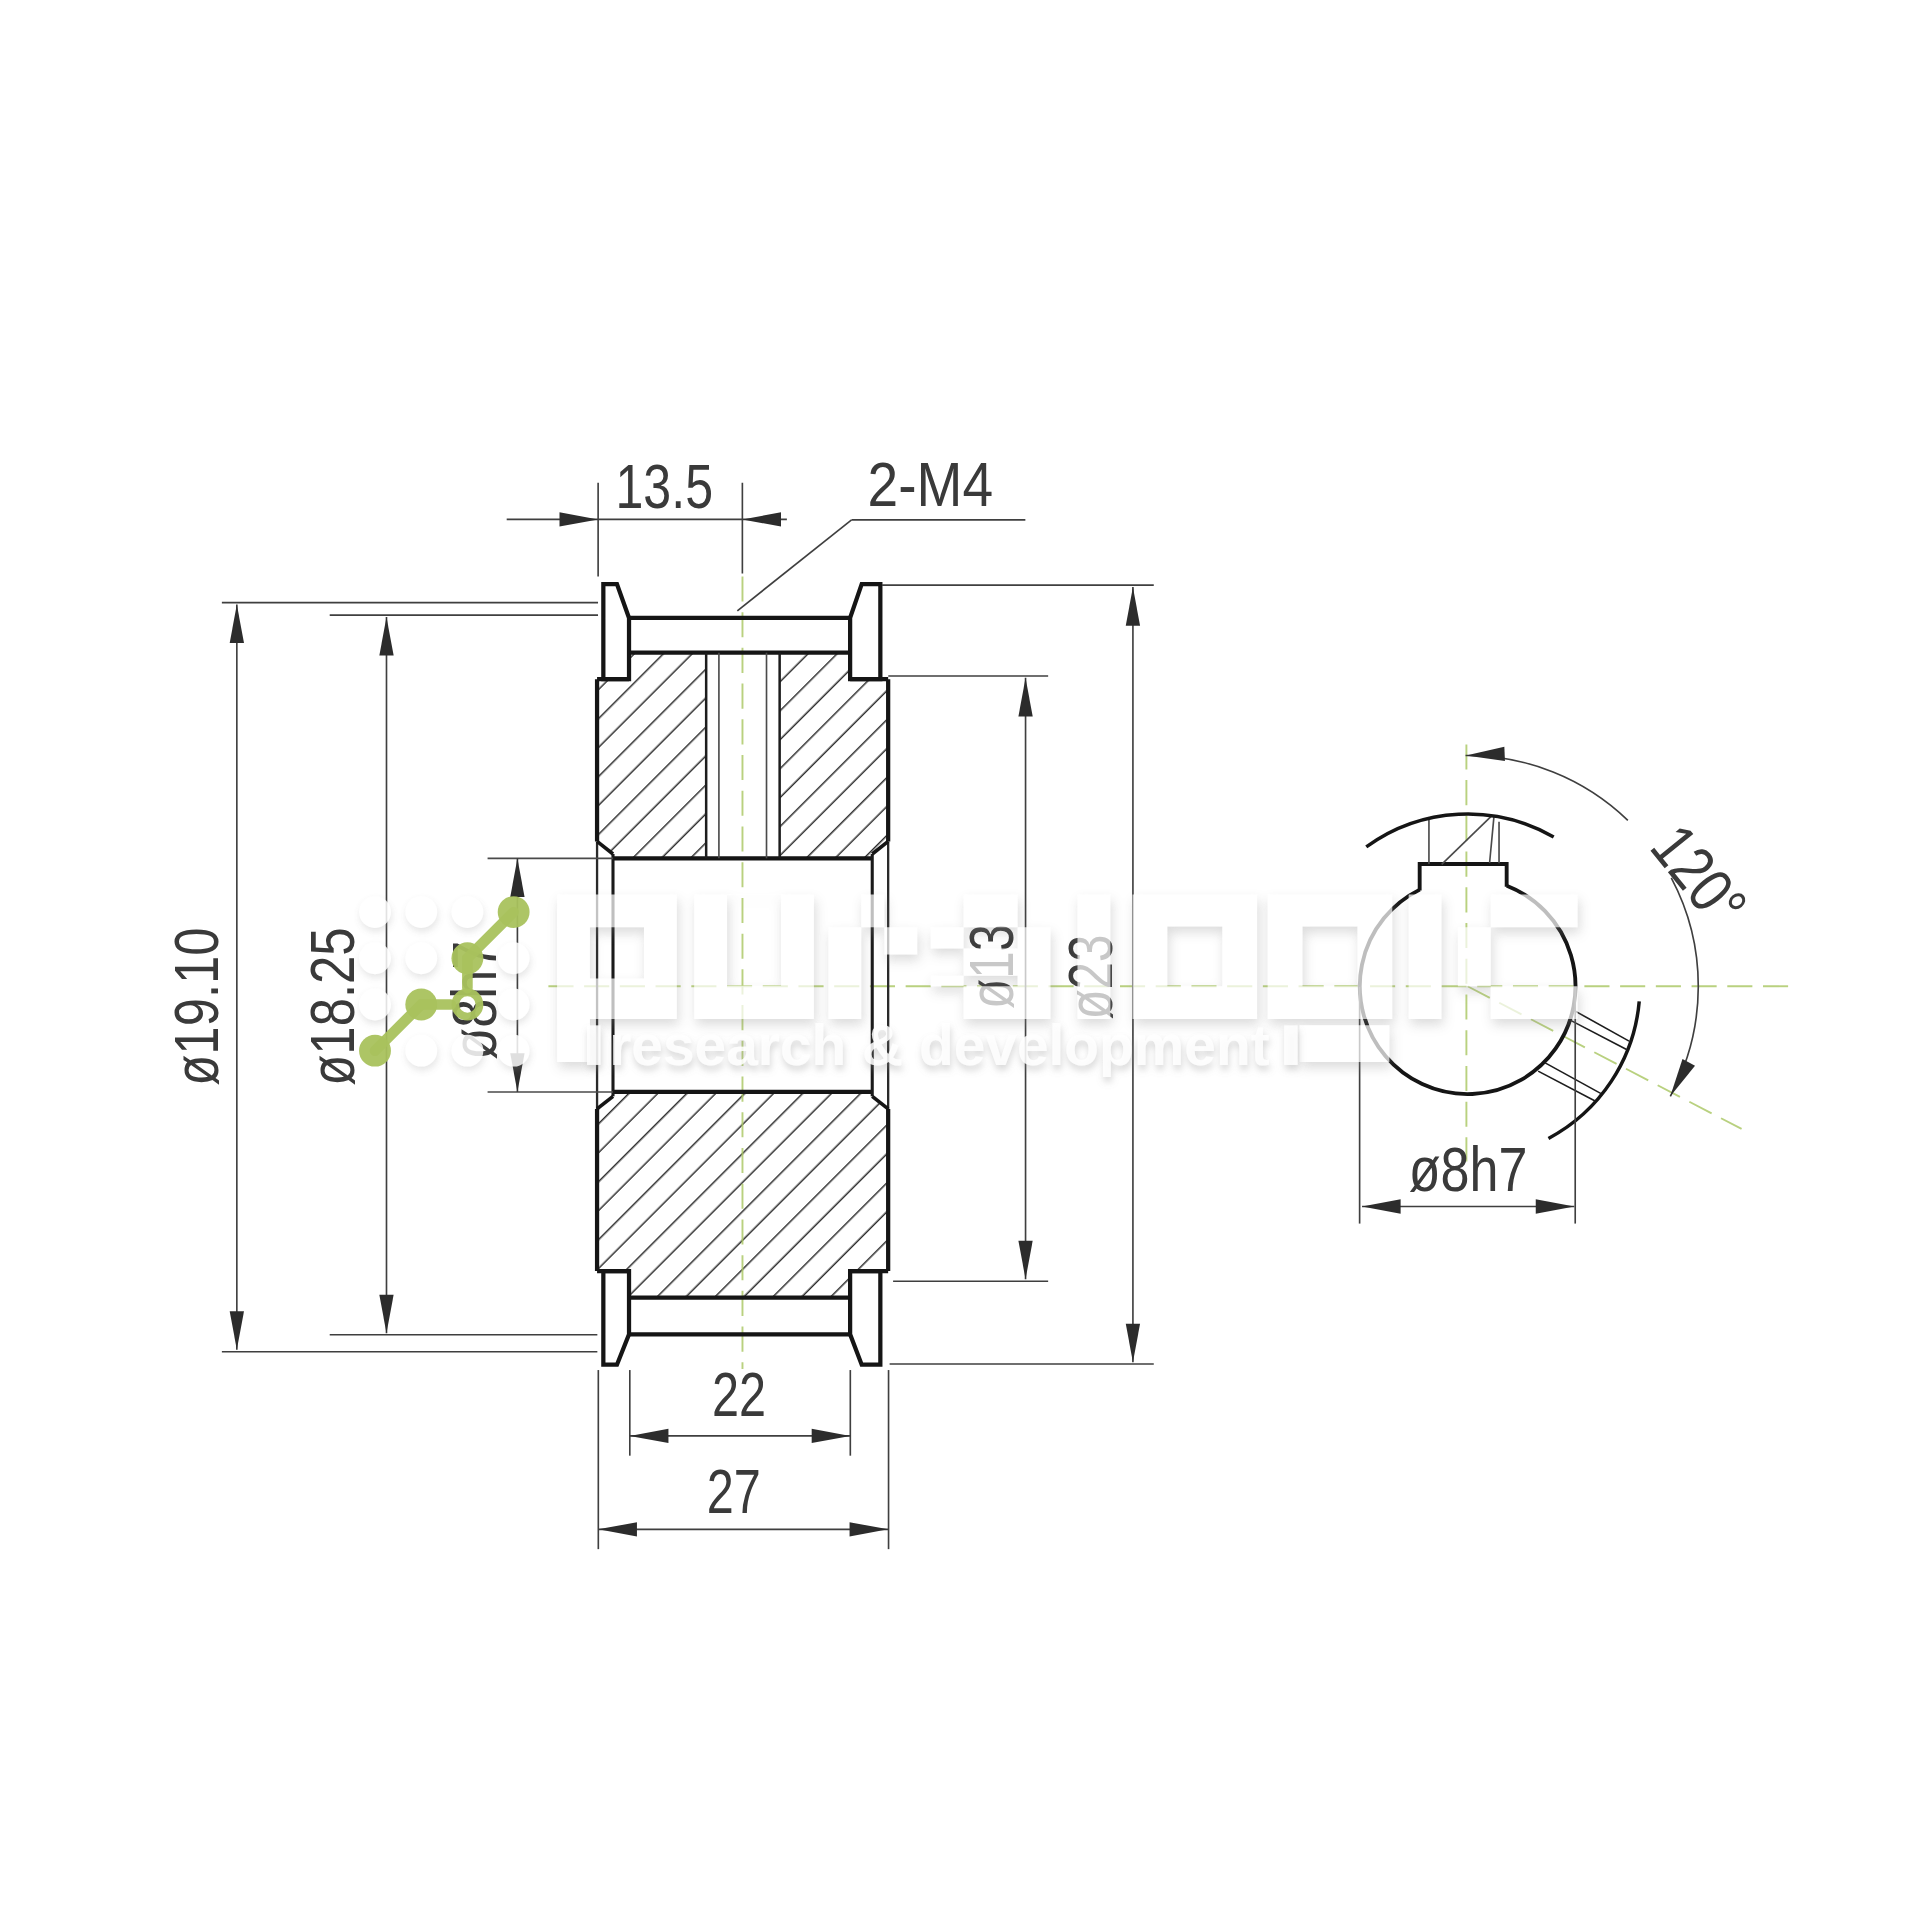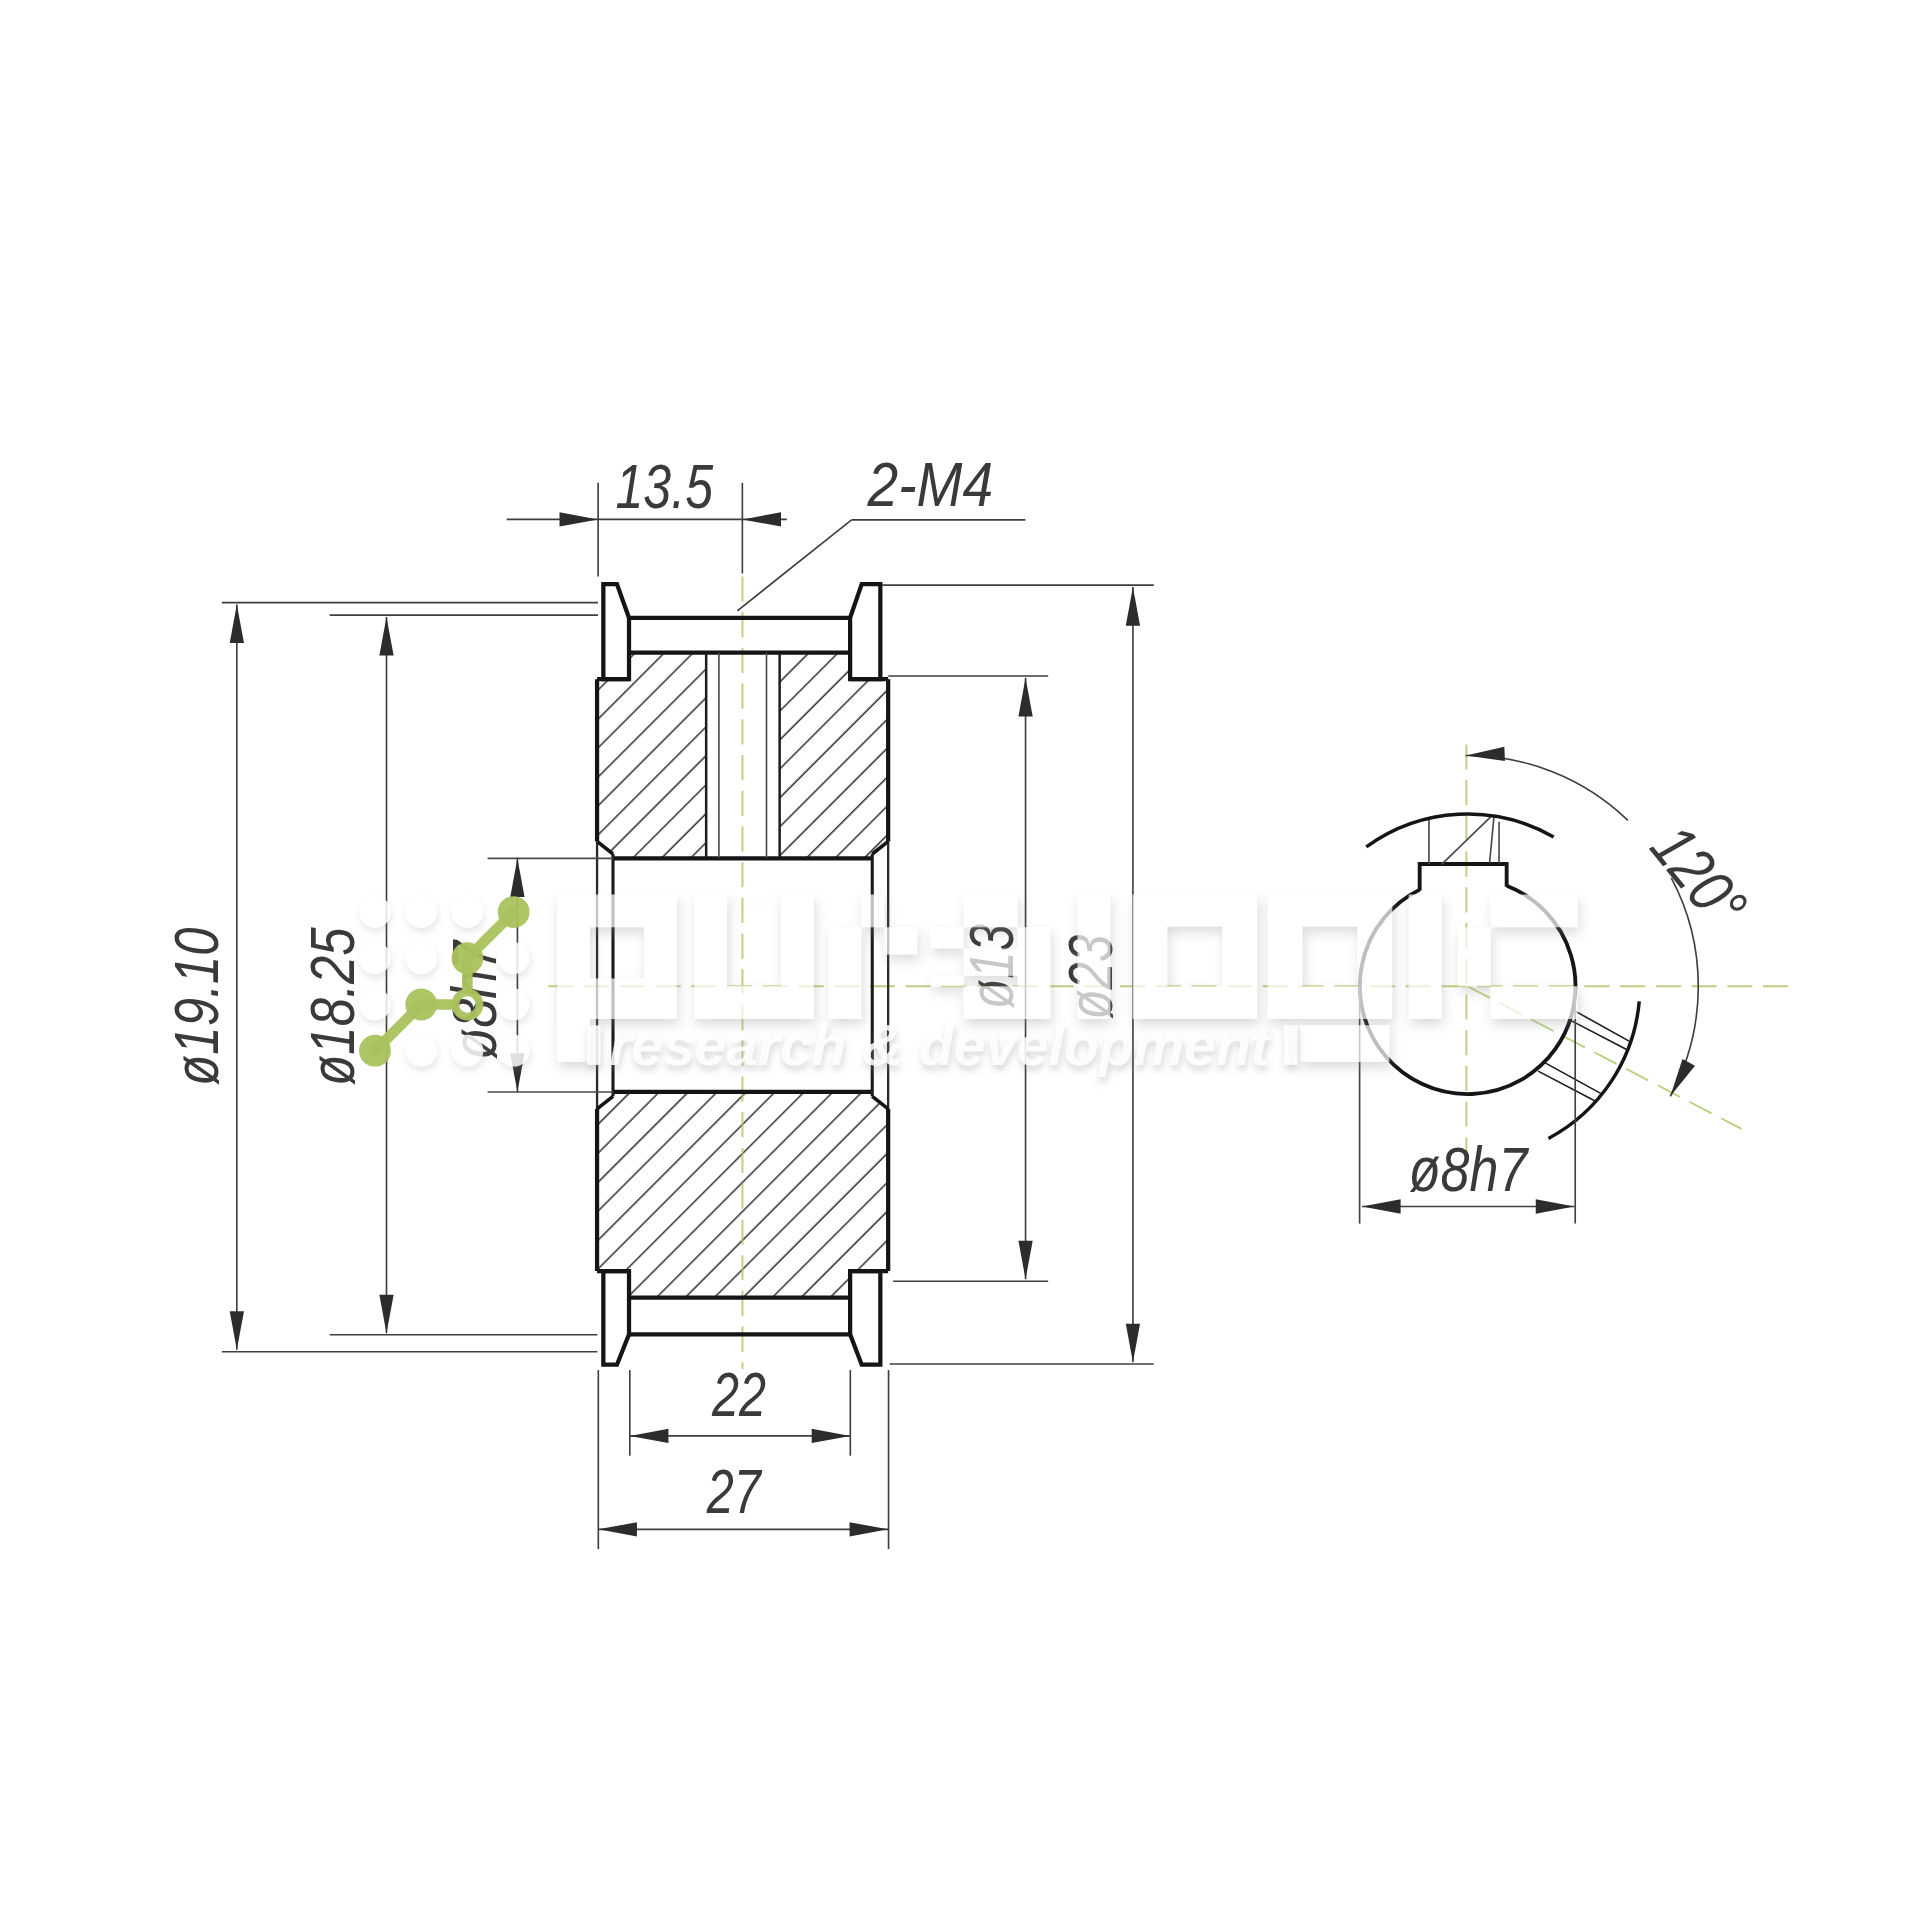--- a/index.html
+++ b/index.html
@@ -1,15 +1,15 @@
 <!DOCTYPE html>
 <html><head><meta charset="utf-8"><title>drawing</title>
 <style>
 html,body{margin:0;padding:0;background:#fff;}
-#page{width:1931px;height:1931px;position:relative;overflow:hidden;font-family:"Liberation Sans",sans-serif;font-style:italic;}
+#page{width:1931px;height:1931px;position:relative;overflow:hidden;font-family:"Liberation Sans",sans-serif;}
 </style></head>
 <body>
 <div id="page">
 <svg xmlns="http://www.w3.org/2000/svg" width="1931" height="1931" viewBox="0 0 2000 2000" font-family="Liberation Sans, sans-serif">
 <defs>
 <pattern id="hatch" width="42.4" height="42.4" patternUnits="userSpaceOnUse" patternTransform="rotate(-45 0 0)">
           <rect width="42.4" height="42.4" fill="white"></rect>
           <line x1="0" y1="10.6" x2="42.4" y2="10.6" stroke="#2e2e2e" stroke-width="1.7"></line>
           <line x1="0" y1="31.8" x2="42.4" y2="31.8" stroke="#2e2e2e" stroke-width="1.7"></line>
         </pattern>

